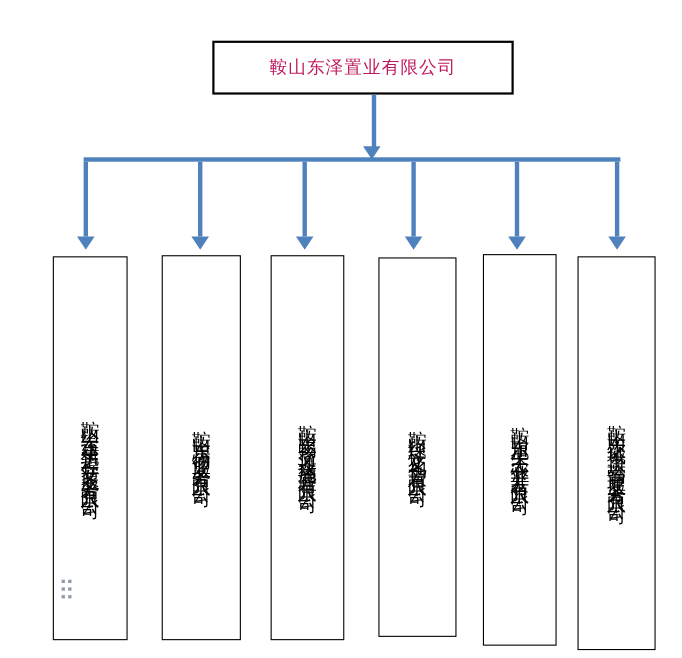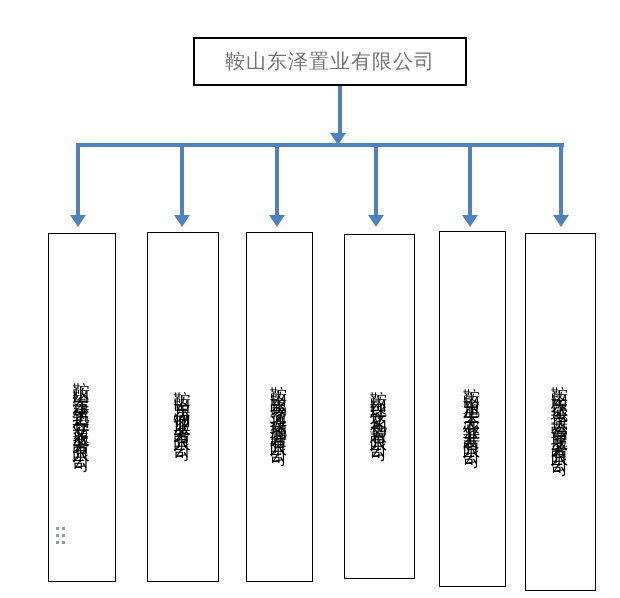--- a/index.html
+++ b/index.html
@@ -14,23 +14,23 @@
   
   .root-box {
     position: absolute;
     left: 193px; top: 37px;
     width: 270px; height: 45px;
     border: 2px solid #000000;
     background: #ffffff;
     display: flex; align-items: center; justify-content: center;
   }
   .root-box .rtext {
-    font-size: 20px;
+    font-size: 16px;
     letter-spacing: 1px;
-    color: #737373;
+    color: #be185d;
     white-space: nowrap;
   }
   
   .stem, .bus, .branch-stem { position: absolute; background: #4f81bd; }
   .stem  { left: 338px; top: 86px;  width: 4px; height: 48px; }
   .bus   { left: 76px;  top: 143px; width: 488px; height: 4px; }
   .head {
     position: absolute;
     width: 0; height: 0;
     border-left: 8px solid transparent;

